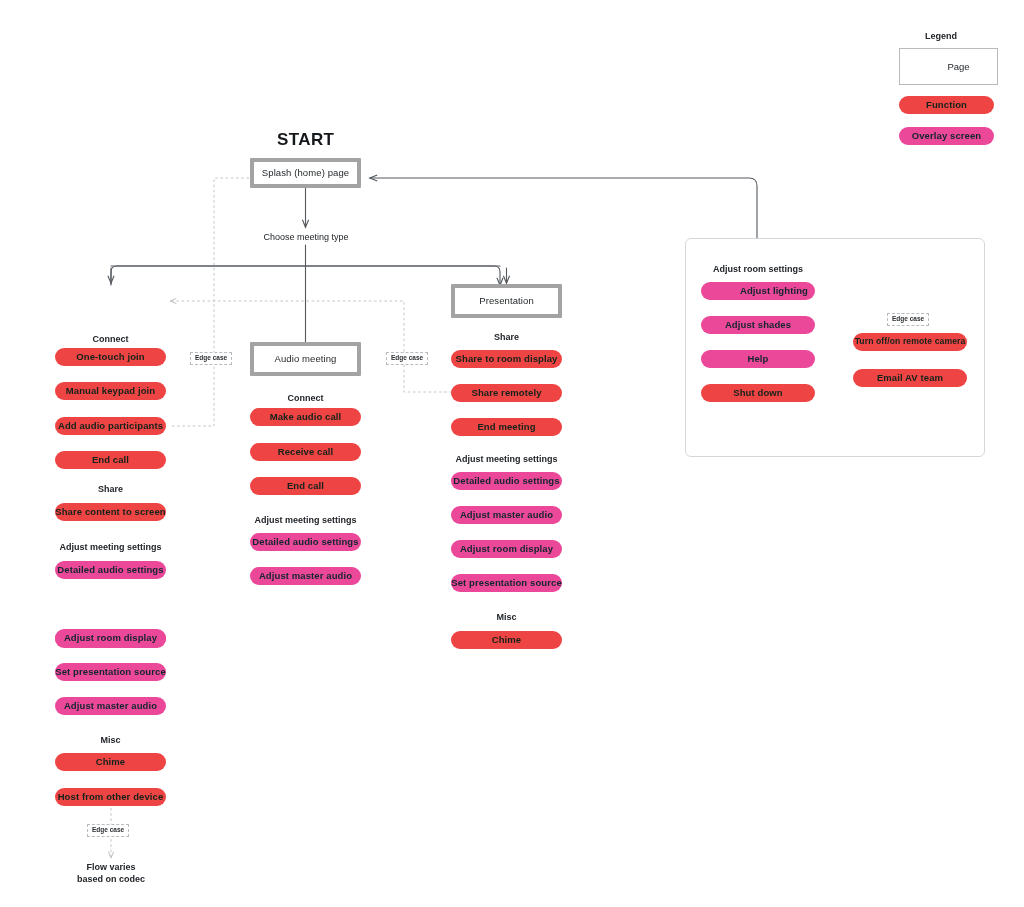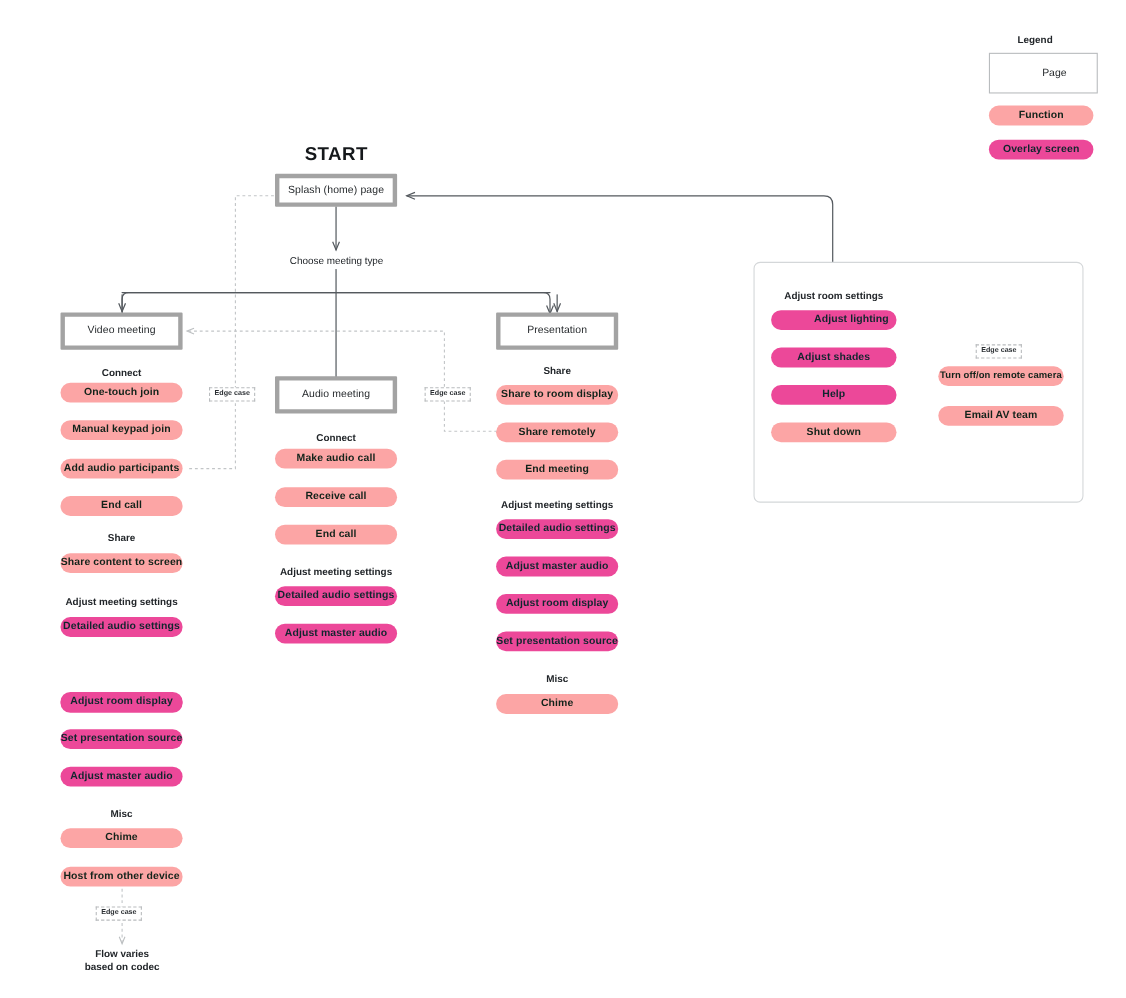--- a/index.html
+++ b/index.html
@@ -34,21 +34,21 @@
     line-height: 1.15;
   }
   .page-node {
     background: #ffffff;
     border: 4px solid #a3a3a3;
     border-radius: 1px;
     font-weight: 400;
     font-size: 9.5px;
   }
   .fn-node {
-    background: #fca5a5;
+    background: #ef4444;
     border-radius: 10px;
     color: #12231a;
   }
   .ov-node {
     background: #ec4899;
     border-radius: 10px;
     color: #10262e;
   }
   .grp-label {
     position: absolute;
@@ -162,23 +162,20 @@
   <div class="legend-page" style="left:899px; top:48px; width:99px; height:37px;padding-left:20px;">
     <span>Page</span>
   </div>
   <div class="node fn-node" style="left:899px; top:96px; width:95px; height:18px;">
     <span>Function</span>
   </div>
   <div class="node ov-node" style="left:899px; top:127px; width:95px; height:18px;">
     <span>Overlay screen</span>
   </div>
 
-  <div class="node page-node" style="left:55px; top:284px; width:111px; height:34px;">
-    <span>Video meeting</span>
-  </div>
 
   <div class="grp-label" style="left:55px; top:334px; width:111px;">Connect</div>
   <div class="node fn-node" style="left:55px; top:348px; width:111px; height:18px;">
     <span>One-touch join</span>
   </div>
   <div class="node fn-node" style="left:55px; top:382px; width:111px; height:18px;">
     <span>Manual keypad join</span>
   </div>
   <div class="node fn-node" style="left:55px; top:417px; width:111px; height:18px;">
     <span>Add audio participants</span>

